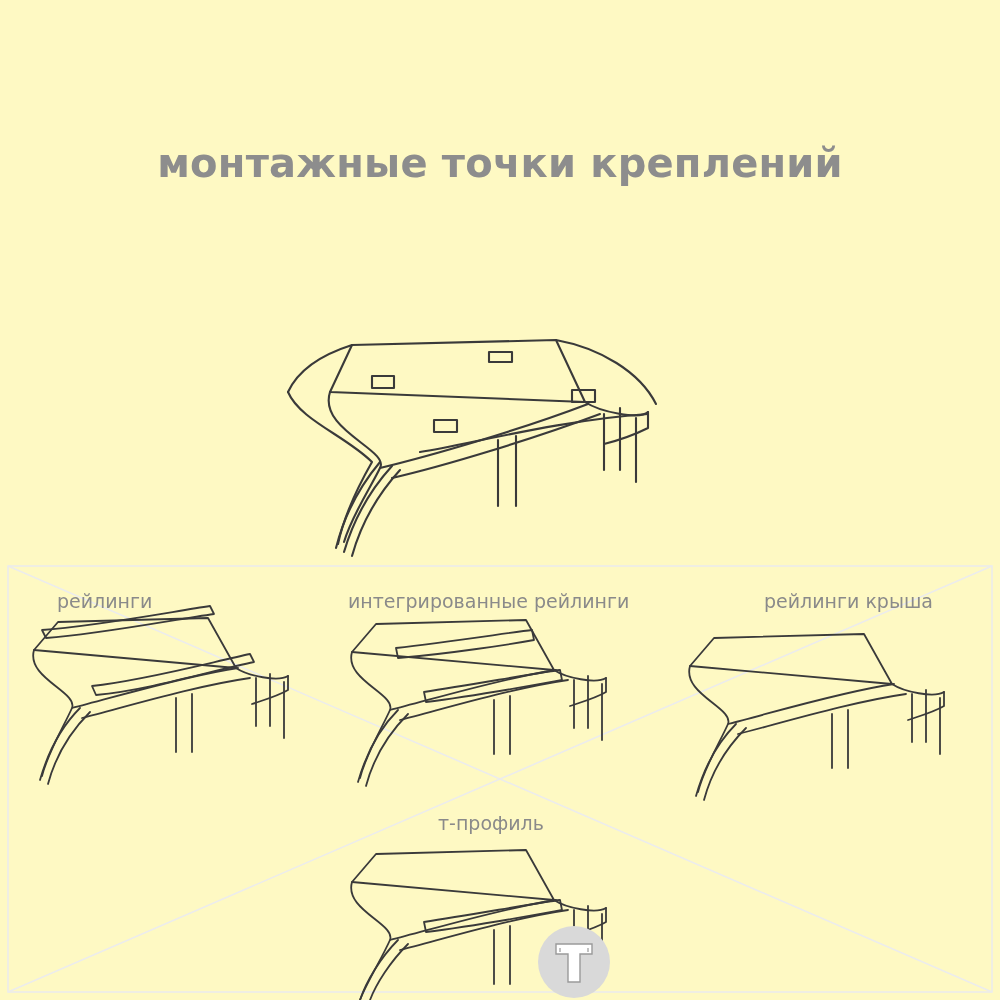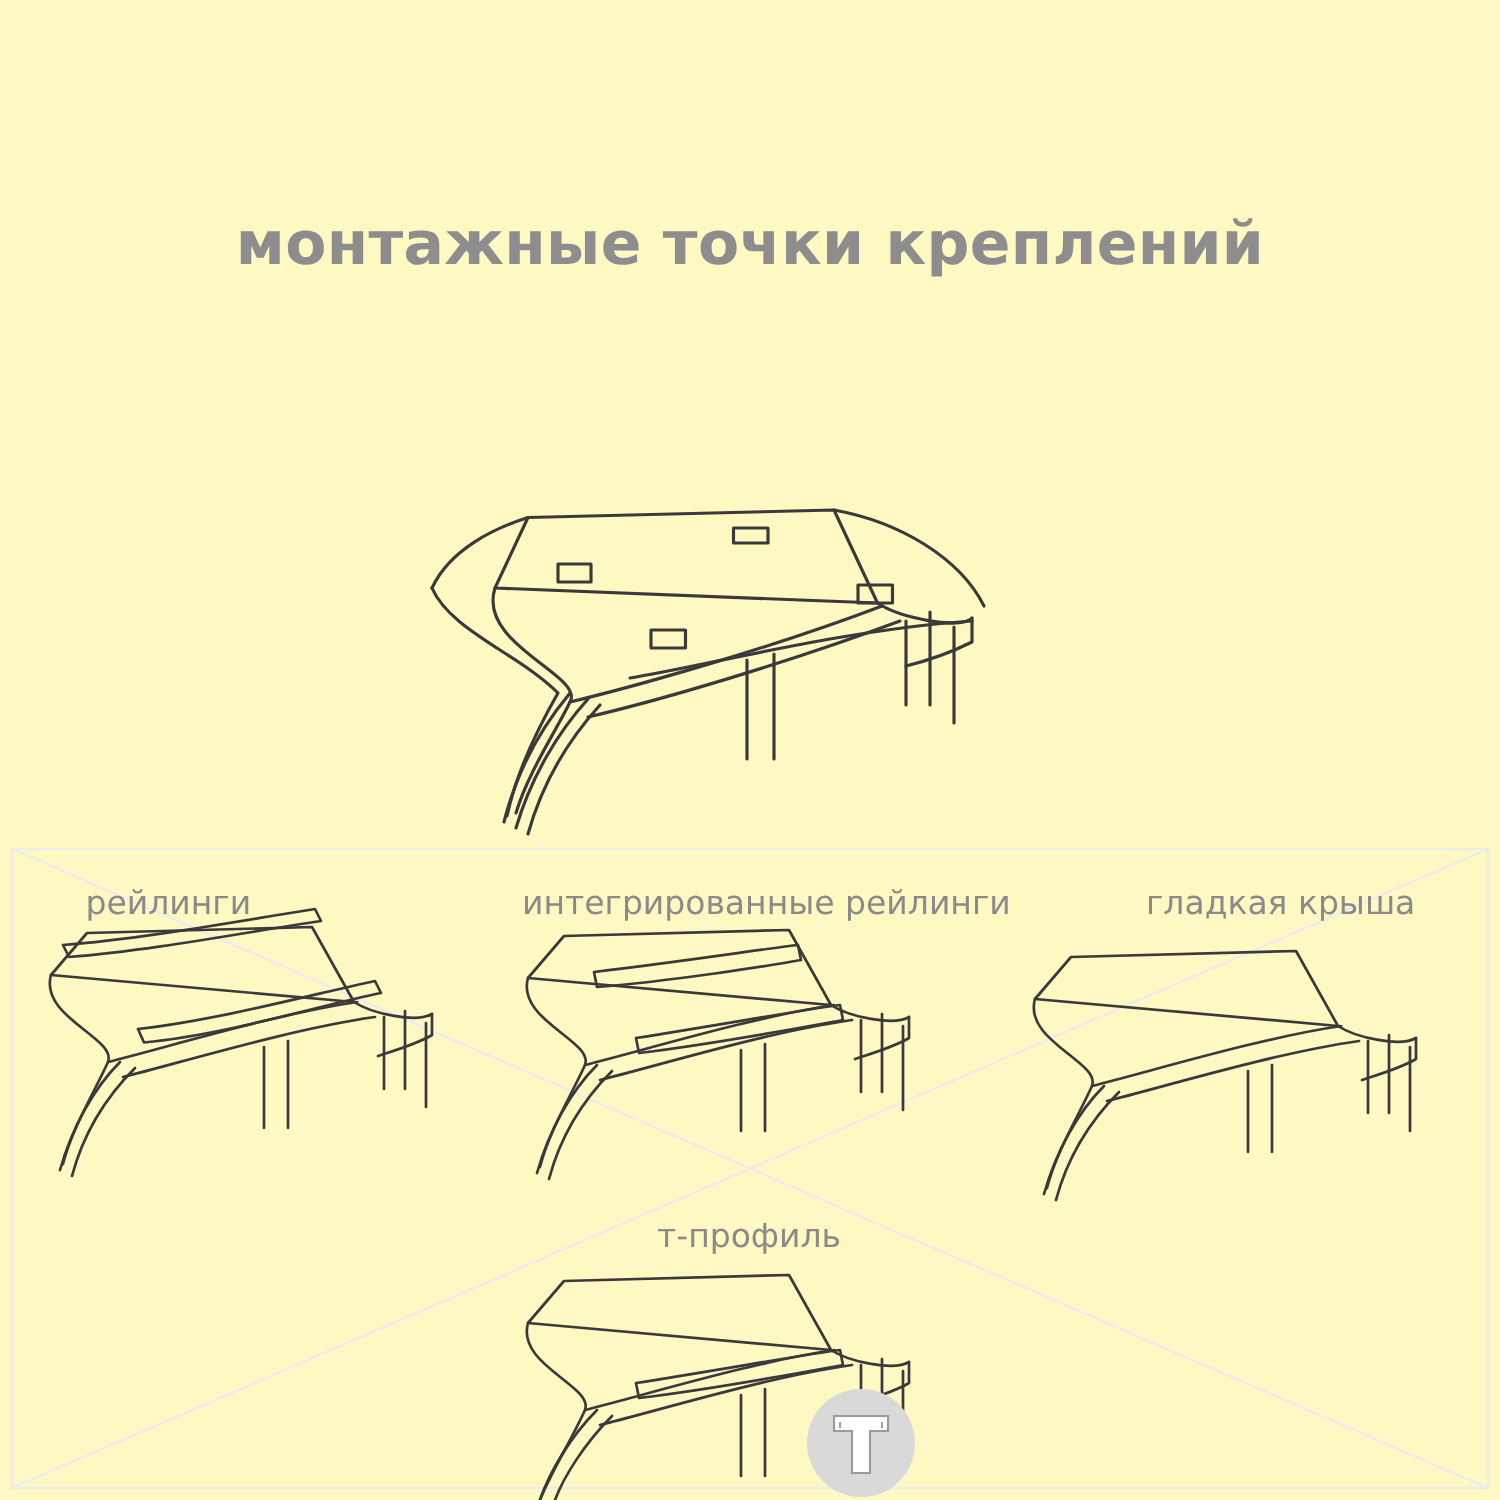--- a/index.html
+++ b/index.html
@@ -24,21 +24,21 @@
     width: 1000px;
     text-align: center;
     font-size: 40px;
     font-weight: 700;
     color: #8d8d8d;
     letter-spacing: 0.2px;
     white-space: nowrap;
   }
   .caption {
     position: absolute;
-    font-size: 22px;
+    font-size: 19px;
     color: #8a8a8a;
     white-space: nowrap;
   }
   #cap-rails      { left: 57px;  top: 590px; }
   #cap-integrated { left: 348px; top: 590px; }
   #cap-smooth     { left: 764px; top: 590px; }
   #cap-tprofile   { left: 438px; top: 812px; }
 
   .svg-layer {
     position: absolute;
@@ -172,16 +172,16 @@
         <path d="M556 944 L592 944 L592 954 L580 954 L580 982 L568 982 L568 954 L556 954 Z"></path>
       </g>
       <g fill="none" stroke="#9a9a9a" stroke-width="1.2">
         <path d="M560 948 L560 952 M588 948 L588 952"></path>
       </g>
     </g>
   </svg>
 
   <div class="caption" id="cap-rails">рейлинги</div>
   <div class="caption" id="cap-integrated">интегрированные рейлинги</div>
-  <div class="caption" id="cap-smooth">гладкая крыша</div>
+  <div class="caption" id="cap-smooth">рейлинги крыша</div>
   <div class="caption" id="cap-tprofile">т-профиль</div>
 
 </div>
 
 </body></html>

